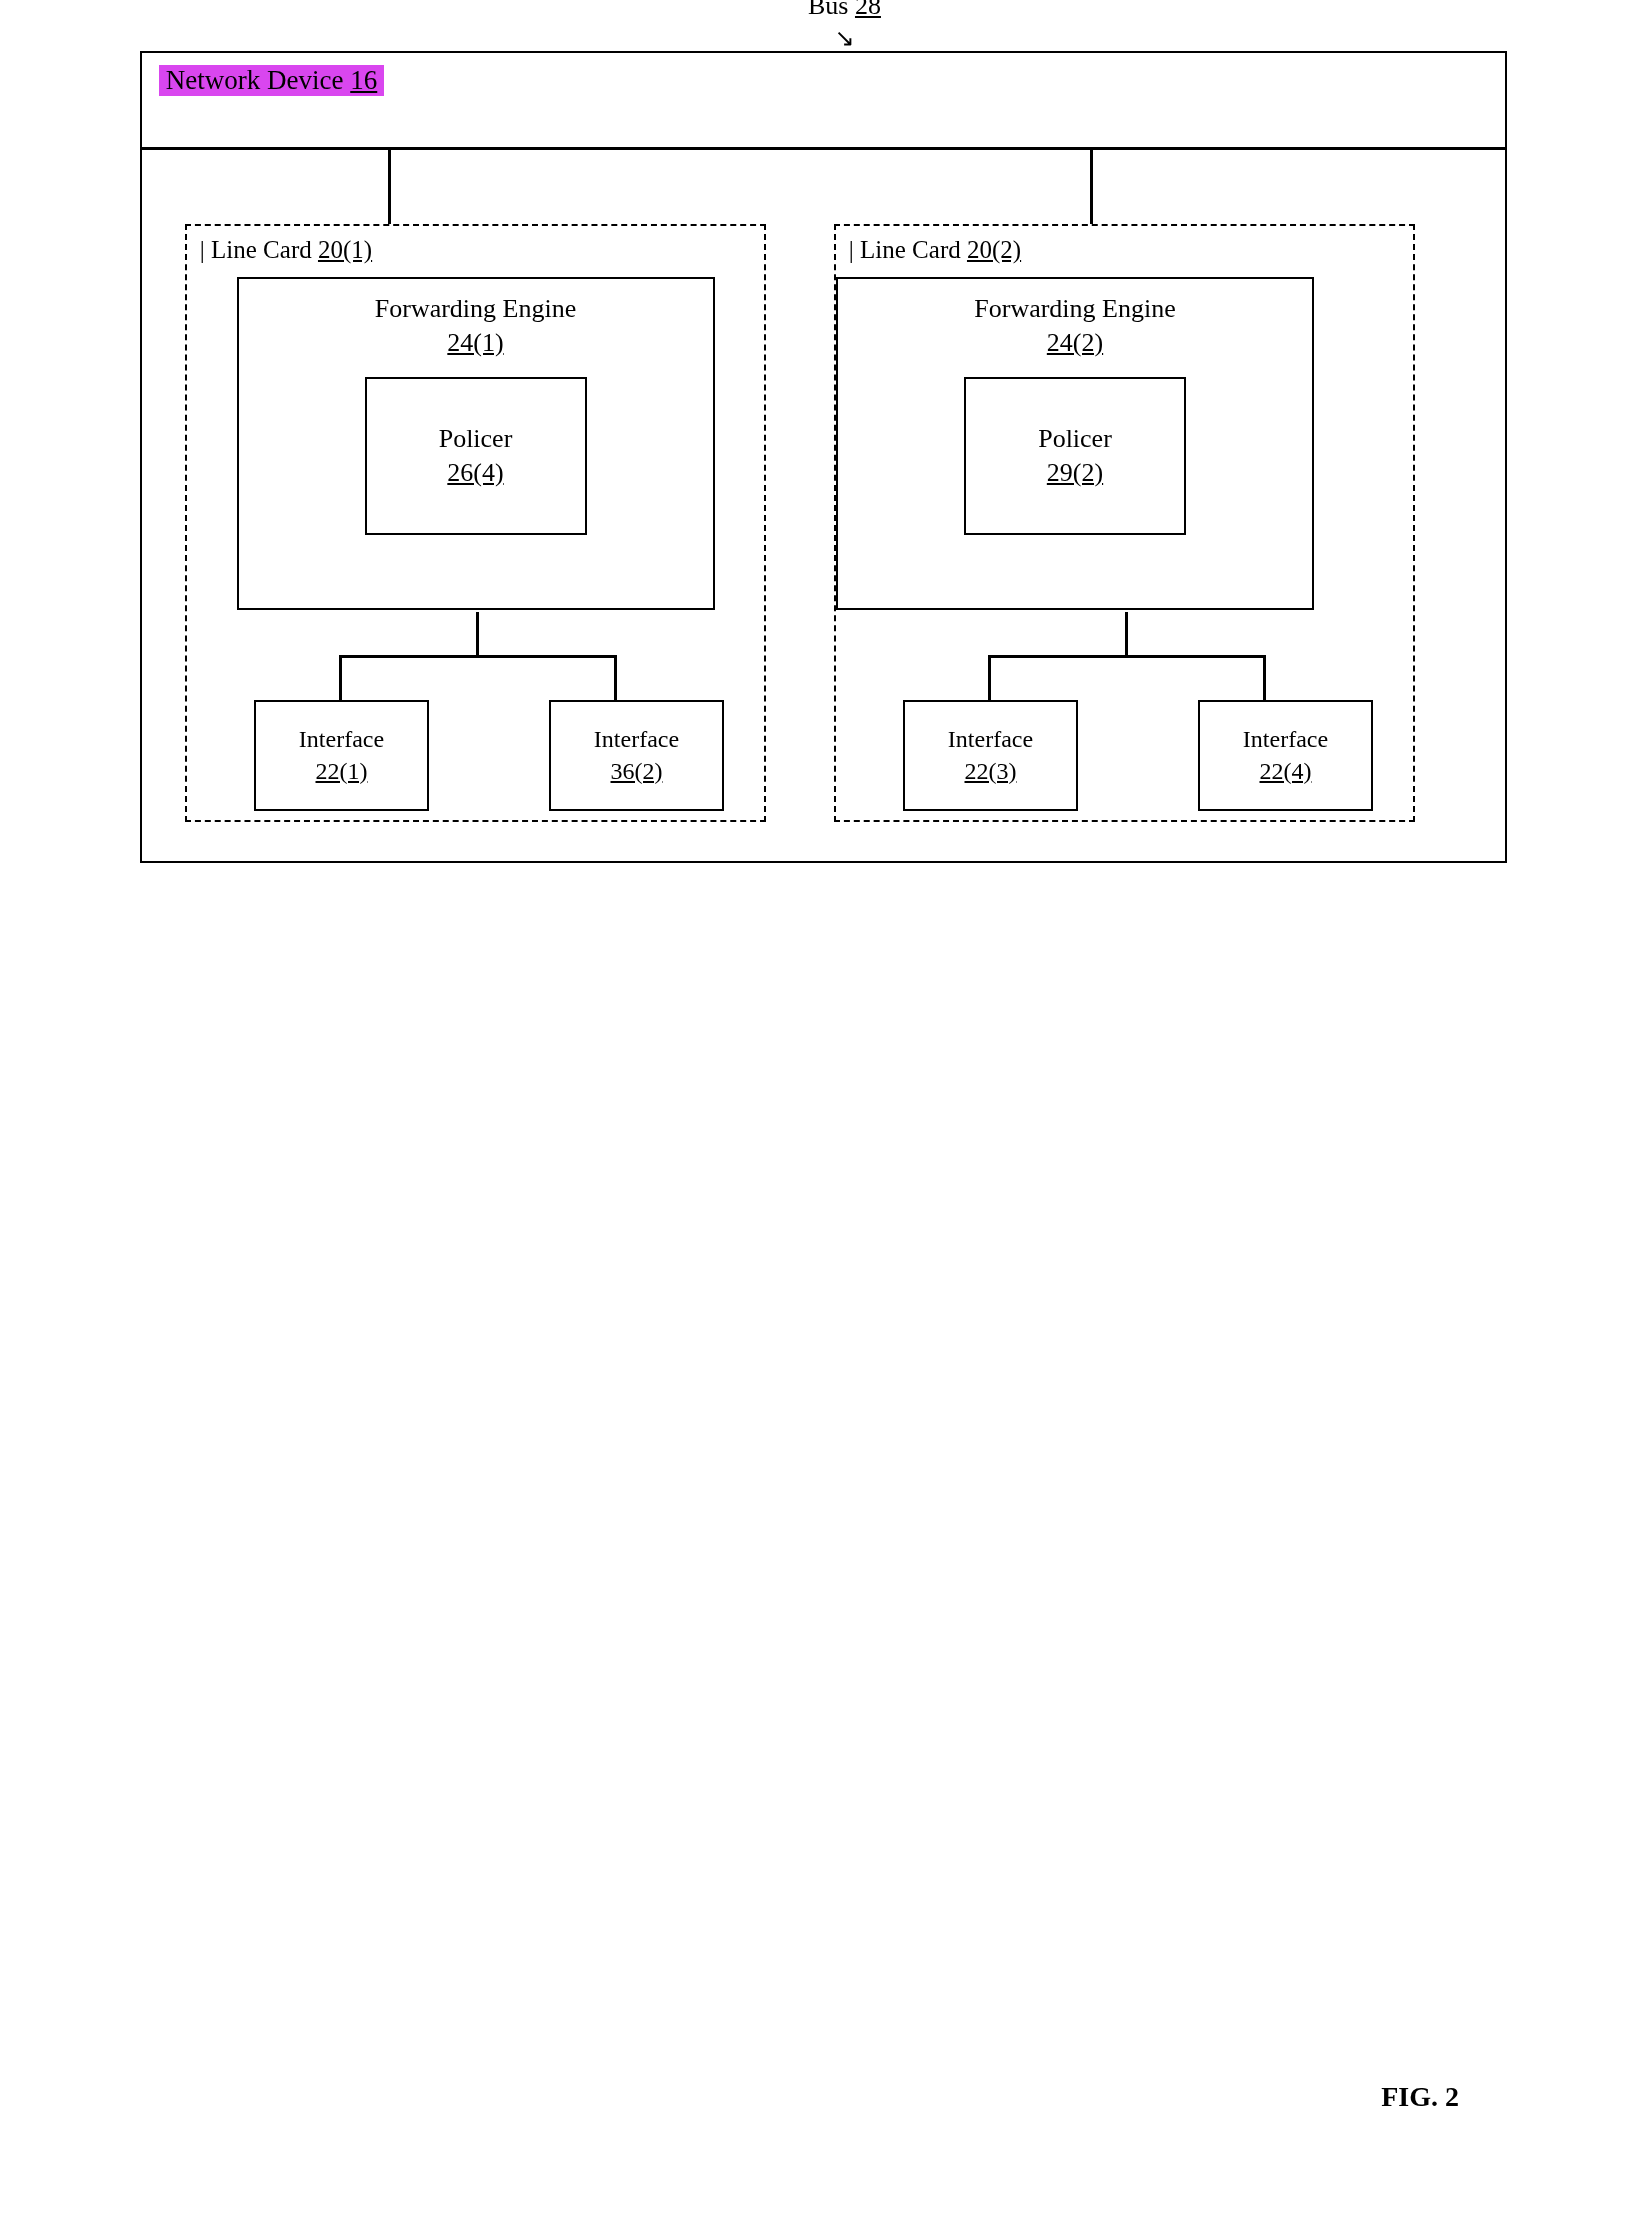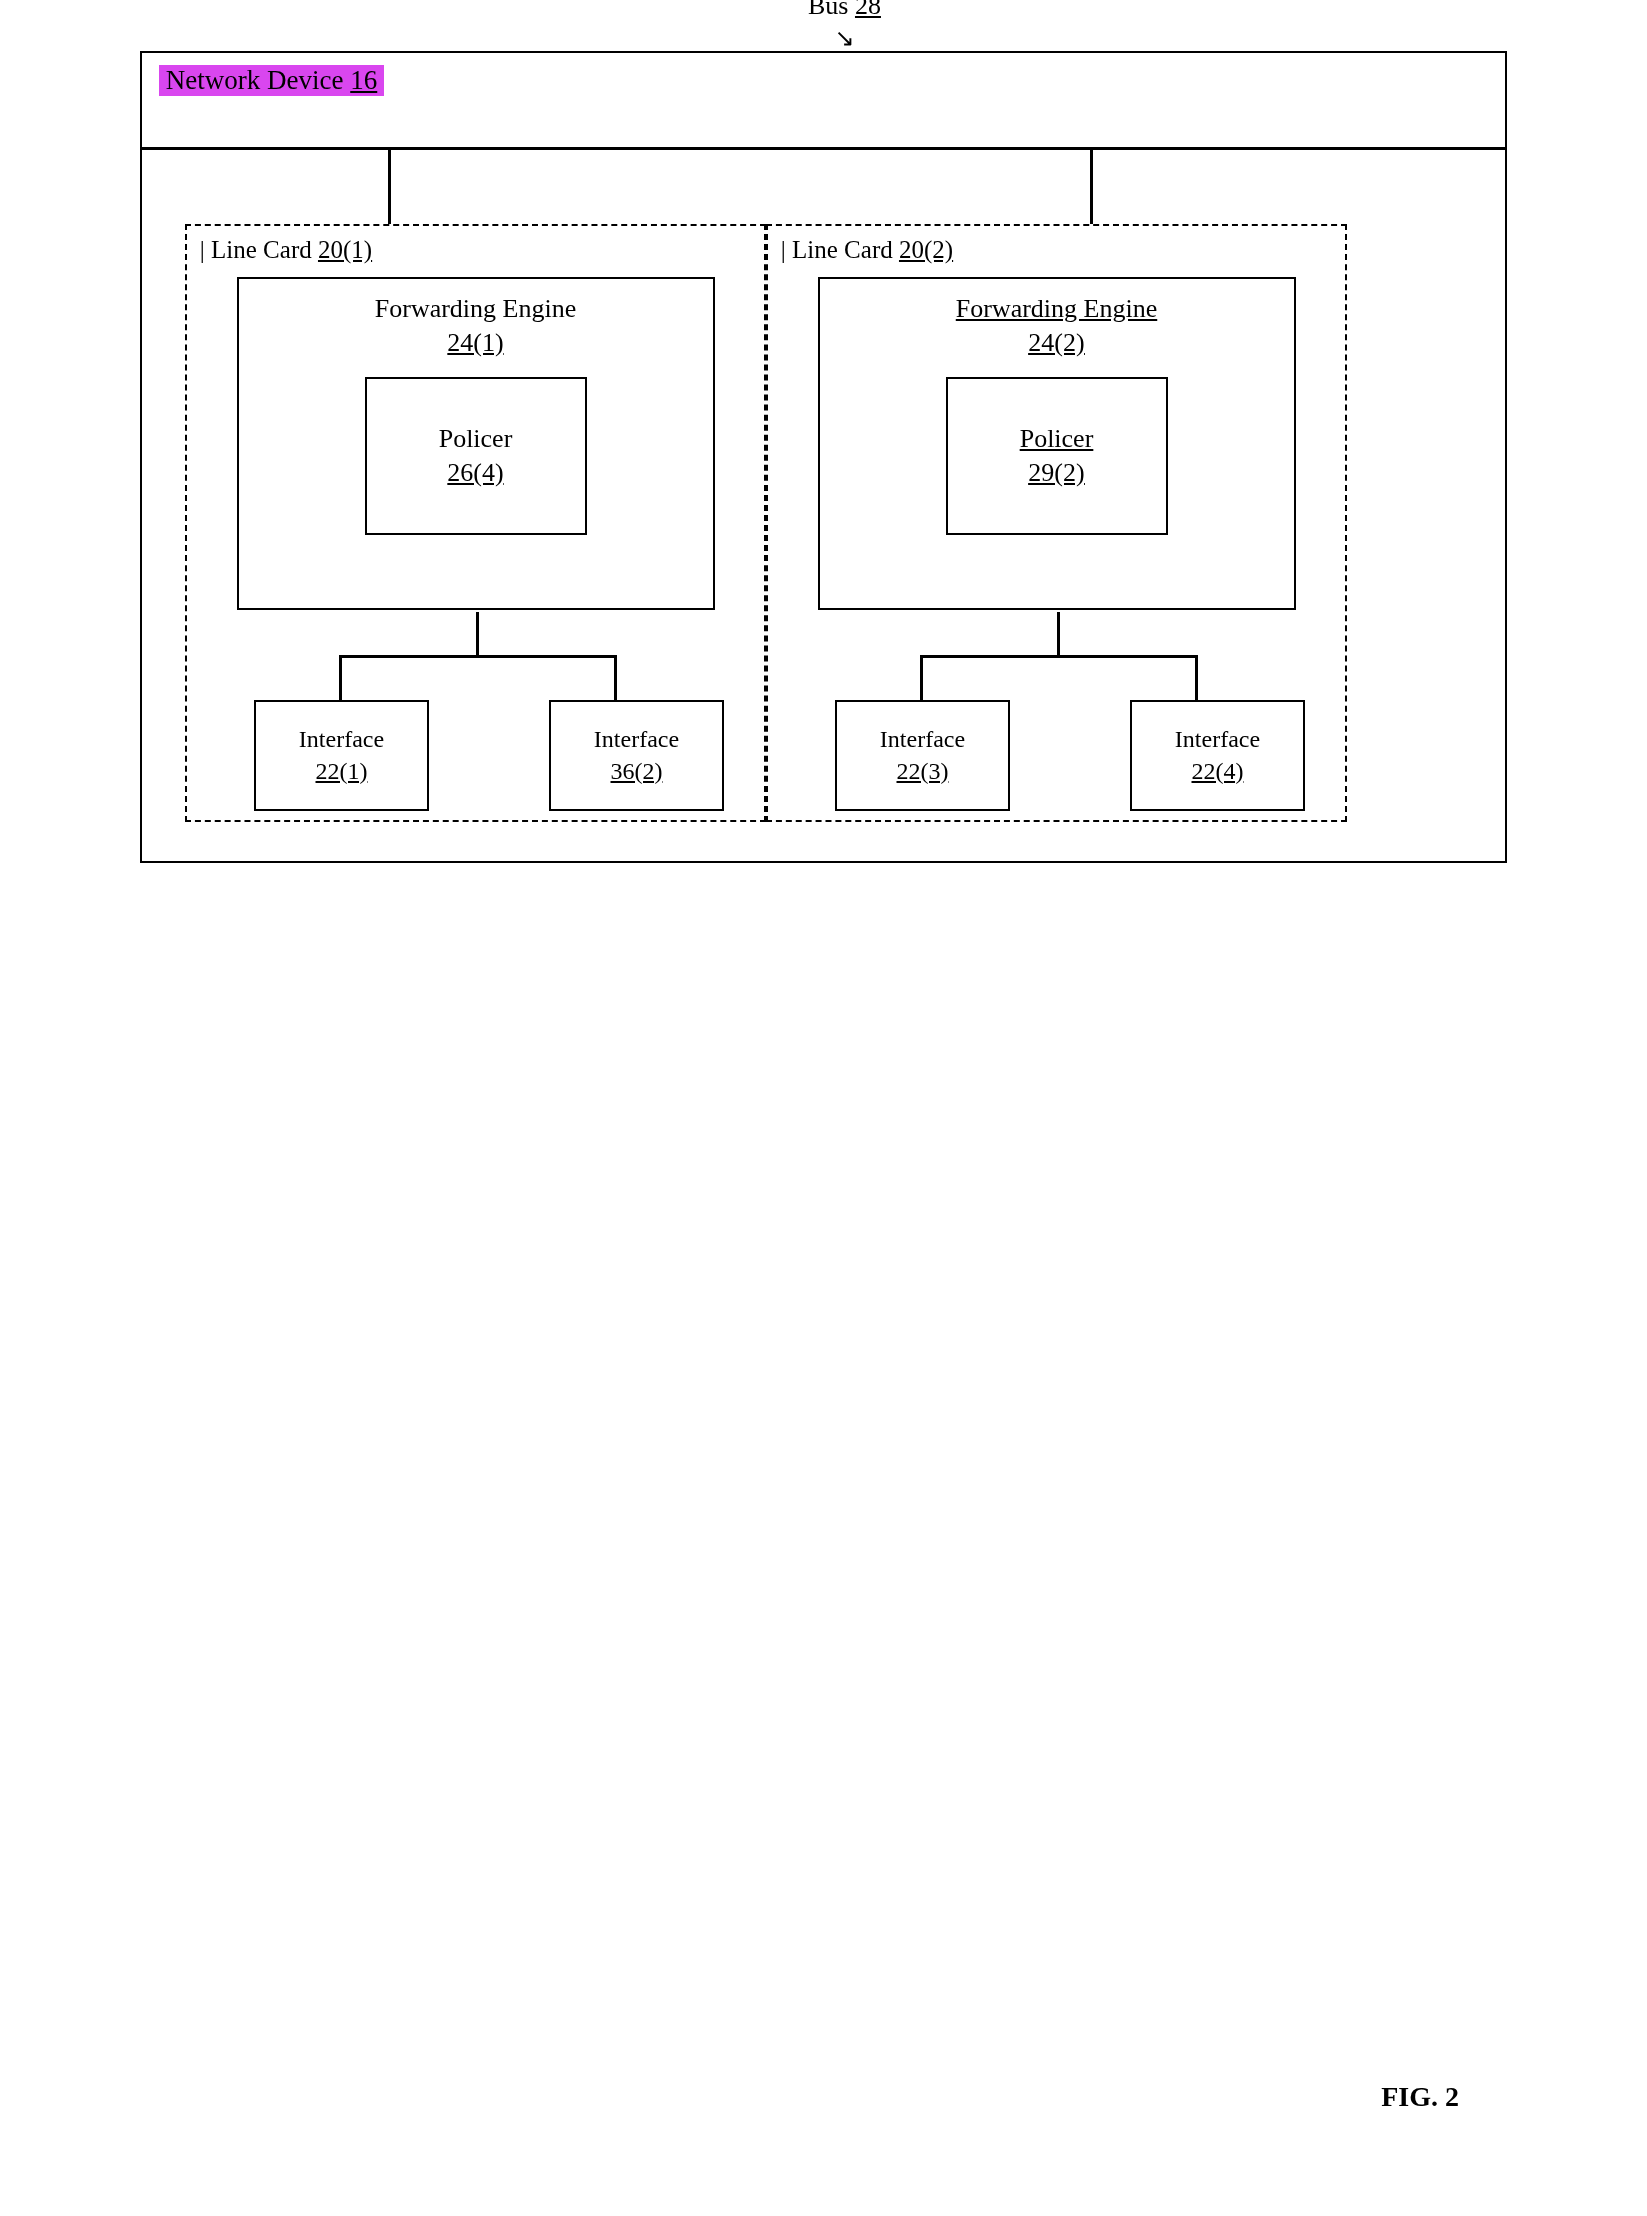--- a/index.html
+++ b/index.html
@@ -37,21 +37,21 @@
         <span style="font-size: 26px;">Bus <u>28</u></span>
         <span style="font-size: 24px; margin-top: 3.4px;">↘</span>
       </div>
 
       <div style="position: absolute; top: 94px; left: 0; right: 0; height: 2.6px; background: #000;"></div>
 
       <div style="position: absolute; top: 94px; left: 246px; width: 2.6px; height: 77px; background: #000;"></div>
 
       <div style="position: absolute; top: 94px; left: 948px; width: 2.6px; height: 77px; background: #000;"></div>
 
-      <div style="position: absolute; top: 171px; left: 43px; display: flex; flex-direction: row; width: 1282px;">
+      <div style="position: absolute; top: 171px; left: 43px; display: flex; flex-direction: row; gap: 68px; width: 1282px;">
 
         <div style="border: 2.6px dashed #000; width: 581px; height: 598px; position: relative; display: flex; flex-direction: column; align-items: center;">
 
           <div style="position: absolute; top: 10.3px; left: 8.5px; font-size: 25px; font-family: 'Times New Roman', serif; background: #fff; padding: 0 4.3px;">
             | Line Card <u>20(1)</u>
           </div>
 
           <div style="border: 2.6px solid #000; width: 478px; height: 333px; margin-top: 51px; position: relative; display: flex; flex-direction: column; align-items: center; padding-top: 13px;">
 
             <div style="font-size: 26px; font-family: 'Times New Roman', serif; text-align: center; line-height: 1.3;">
@@ -86,21 +86,21 @@
             <div style="border: 2.6px solid #000; width: 175px; height: 111px; display: flex; flex-direction: column; align-items: center; justify-content: center;">
               <div style="font-size: 24px; font-family: 'Times New Roman', serif; text-align: center; line-height: 1.3;">
                 Interface<br><u>36(2)</u>
               </div>
             </div>
 
           </div>
 
         </div>
 
-        <div style="border: 2.6px dashed #000; width: 581px; height: 598px; position: relative; display: flex; flex-direction: column; align-items: center; text-decoration: underline;">
+        <div style="border: 2.6px dashed #000; width: 581px; height: 598px; position: relative; display: flex; flex-direction: column; align-items: flex-start;">
 
           <div style="position: absolute; top: 10.3px; left: 8.5px; font-size: 25px; font-family: 'Times New Roman', serif; background: #fff; padding: 0 4.3px;">
             | Line Card <u>20(2)</u>
           </div>
 
           <div style="border: 2.6px solid #000; width: 478px; height: 333px; margin-top: 51px; position: relative; display: flex; flex-direction: column; align-items: center; padding-top: 13px;">
 
             <div style="font-size: 26px; font-family: 'Times New Roman', serif; text-align: center; line-height: 1.3;">
               Forwarding Engine<br><u>24(2)</u>
             </div>

